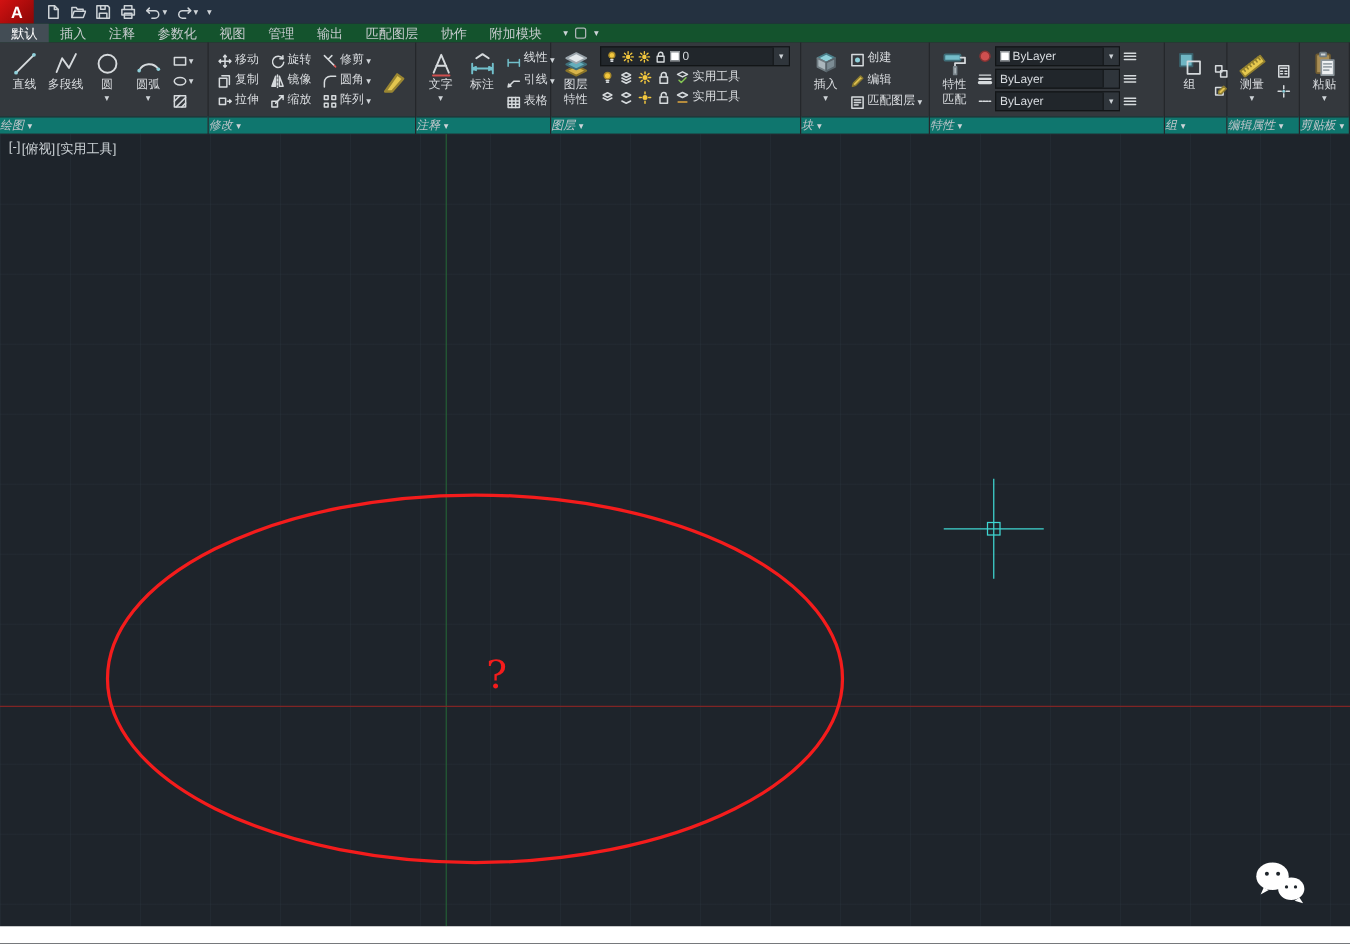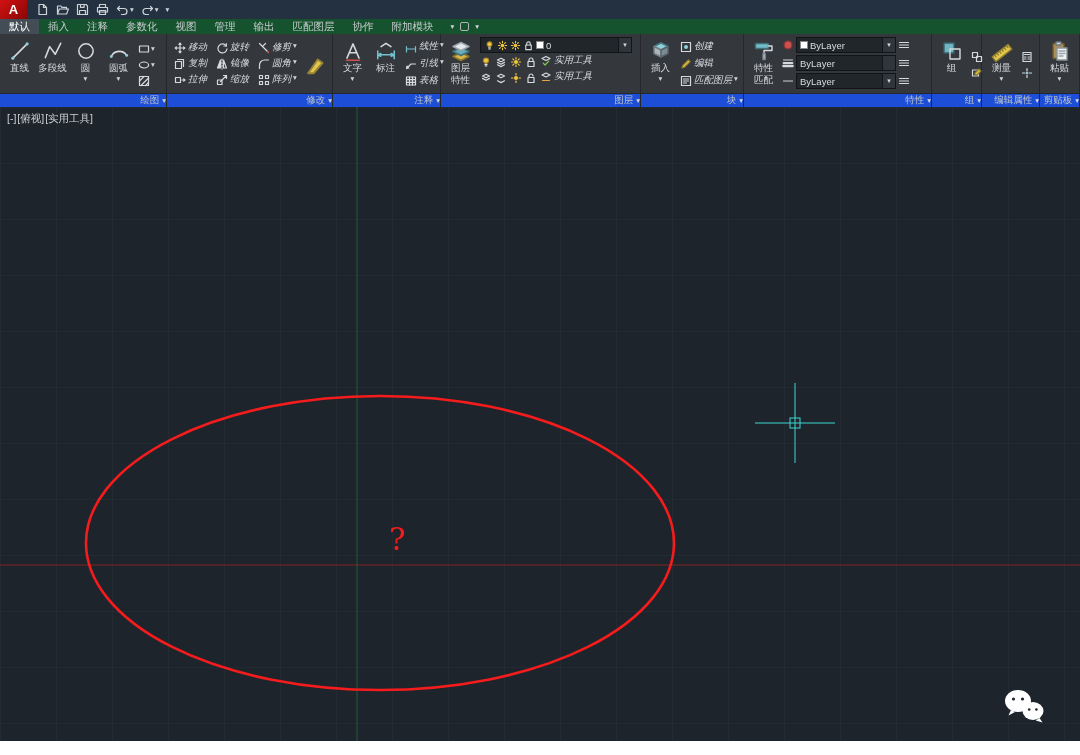--- a/index.html
+++ b/index.html
@@ -20,27 +20,27 @@
   .tab.active { background:#434d55; color:#fff; }
   .tab-extras { display:flex; align-items:center; gap:6px; margin-left:8px; color:#c6cacd; }
   .tab-extras .sq { width:9px; height:9px; border:1px solid #aeb4b8; border-radius:2px; display:inline-block; }
 
   
   .ribbon { position:absolute; top:34px; left:0; right:0; height:73px; background:#34383d; display:flex; }
   .panel { display:flex; flex-direction:column; border-right:1px solid #24272b; flex:none; }
   .w-draw{width:167px}.w-modify{width:166px}.w-annotate{width:108px}.w-layers{width:200px}
   .w-block{width:103px}.w-props{width:188px}.w-groups{width:50px}.w-utils{width:58px}.w-clip{flex:1}
   .pbody { flex:1; display:flex; padding:3px 2px 1px 3px; }
-  .plabel { height:14px; background:#1d4ed8; border-top:1px solid #25282c; font-size:9.5px; color:#bfc5ca; display:flex; align-items:center; justify-content:flex-end; gap:3px; }
+  .plabel { height:14px; background:#0f766e; border-top:1px solid #25282c; font-size:9.5px; color:#bfc5ca; display:flex; align-items:center; justify-content:flex-start; gap:3px;font-style:italic; }
   .caret { font-size:7.5px; color:#cfd4d8; line-height:1; }
   .bigbtn { width:33px; display:flex; flex-direction:column; align-items:center; padding-top:3px; gap:1px; font-size:9.5px; color:#dadde0; flex:none; text-align:center; }
   .lbl { line-height:1.15; white-space:nowrap; }
   .minicol { display:flex; flex-direction:column; justify-content:center; gap:3px; margin-left:3px; }
   .mini { display:flex; align-items:center; gap:1px; height:13px; }
-  .smallbtn { display:flex; align-items:flex-start; gap:2px; font-size:9.5px; color:#dadde0; height:14px; white-space:nowrap;font-style:italic; }
+  .smallbtn { display:flex; align-items:center; gap:2px; font-size:9.5px; color:#dadde0; height:14px; white-space:nowrap; }
   .modgrid { display:grid; grid-template-columns:auto auto auto; gap:2px 9px; align-content:center; padding-left:4px; }
   .erasecol { margin-left:auto; display:flex; align-items:center; padding-right:4px; }
   .layercol { display:flex; flex-direction:column; gap:2px; margin-left:3px; flex:1; }
   .layerrow { display:flex; align-items:center; gap:3px; }
   .propcol { display:flex; flex-direction:column; gap:2px; margin-left:2px; }
   .proprow { display:flex; align-items:center; gap:2px;text-align:center; }
   .combo { display:flex; align-items:center; gap:2px; background:#21262b; border:1px solid #121517; height:16px; padding-left:3px; color:#d8dce0; font-size:9.5px; }
   .layer-combo { width:152px; }
   .prop-combo { width:100px; }
   .combo-text { white-space:nowrap; }

